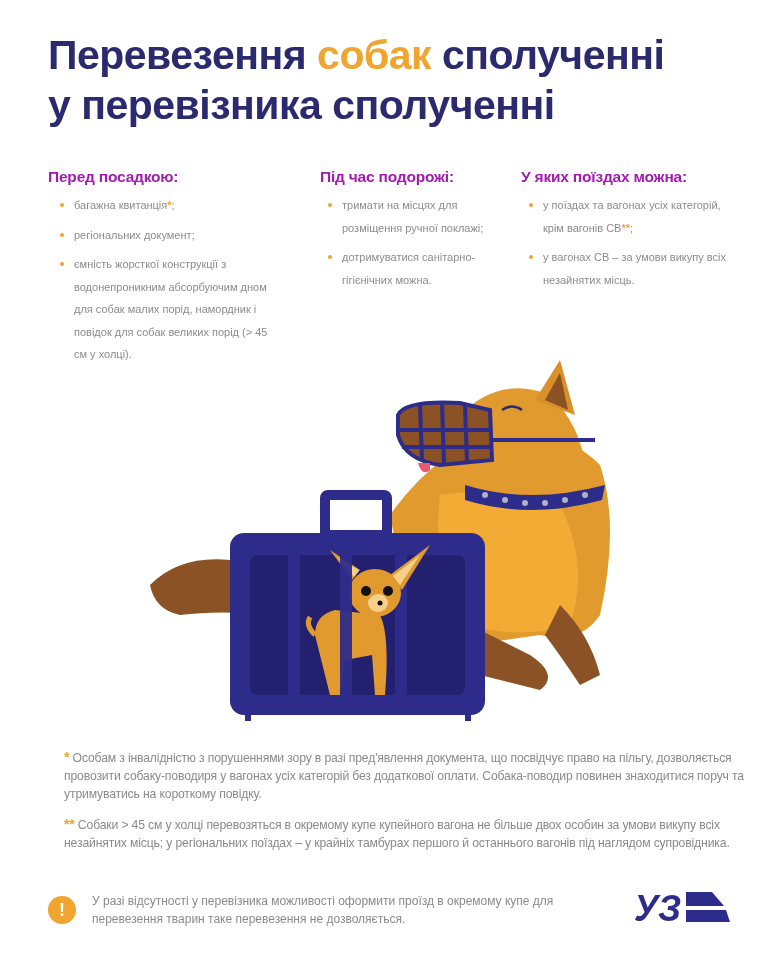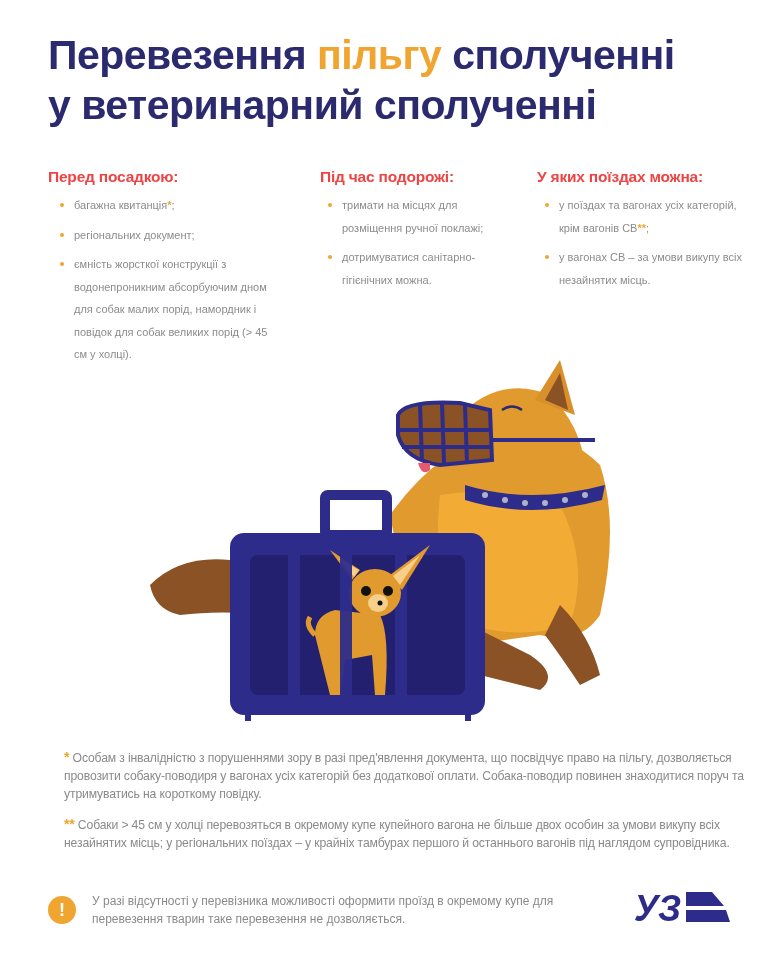--- a/index.html
+++ b/index.html
@@ -9,39 +9,39 @@
   .title {
     position: absolute; left: 48px; top: 30px; width: 700px;
     font-family: "Liberation Sans", sans-serif; font-weight: bold;
     font-size: 41px; line-height: 50px; color: #2b2a6e;
     letter-spacing: -0.5px;
   }
   .title .accent { color: #f0a530; }
 
   .col { position: absolute; top: 168px; }
   .col h2 {
-    font-size: 15.5px; font-weight: bold; color: #ef4444;
+    font-size: 15.5px; font-weight: bold; color: #a21caf;
     margin-bottom: 8px; letter-spacing: -0.2px;
   }
   .col ul { list-style: none; }
   .col li {
     position: relative; padding-left: 14px; font-size: 11px;
     line-height: 22.5px; color: #8c8c8c; margin-bottom: 7px;
   }
   .col li .dot {
     position: absolute; left: 0; top: 9px; width: 4px; height: 4px;
     border-radius: 50%; background: #f0a530;
   }
   .star { color: #f0a530; font-weight: bold; }
 
   .col1 { left: 48px; width: 230px; }
   .col1 ul { margin-left: 12px; }
   .col2 { left: 320px; width: 200px; }
   .col2 ul { margin-left: 8px; }
-  .col3 { left: 537px; width: 210px; }
+  .col3 { left: 521px; width: 210px; }
   .col3 ul { margin-left: 8px; }
 
   .illustration { position: absolute; left: 140px; top: 355px; width: 480px; height: 370px; }
 
   .footnotes { position: absolute; left: 64px; top: 748px; width: 680px; }
   .footnote {
     font-size: 12.2px; line-height: 18px; color: #8a8a8a; margin-bottom: 12px;
     letter-spacing: -0.15px;
   }
   .footnote .star { font-size: 14px; }
@@ -53,22 +53,22 @@
     flex-shrink: 0; margin-top: 4px;
   }
   .warn-text { margin-left: 16px; font-size: 12px; line-height: 18px; color: #8a8a8a; }
 
   .logo { position: absolute; left: 634px; top: 888px; width: 96px; height: 40px; }
 </style>
 </head>
 <body>
 
 <h1 class="title">
-  <span>Перевезення </span><span class="accent">пільгу</span><span> сполученні</span><br>
-  <span>у ветеринарний сполученні</span>
+  <span>Перевезення </span><span class="accent">собак</span><span> сполученні</span><br>
+  <span>у перевізника сполученні</span>
 </h1>
 
 <section class="col col1">
   <h2>Перед посадкою:</h2>
   <ul>
     <li><span class="dot"></span><span>багажна квитанція</span><span class="star">*</span><span>;</span></li>
     <li><span class="dot"></span><span>регіональних документ;</span></li>
     <li><span class="dot"></span><span>ємність жорсткої конструкції з водонепроникним абсорбуючим дном для собак малих порід, намордник і повідок для собак великих порід (&gt; 45 см у холці).</span></li>
   </ul>
 </section>

